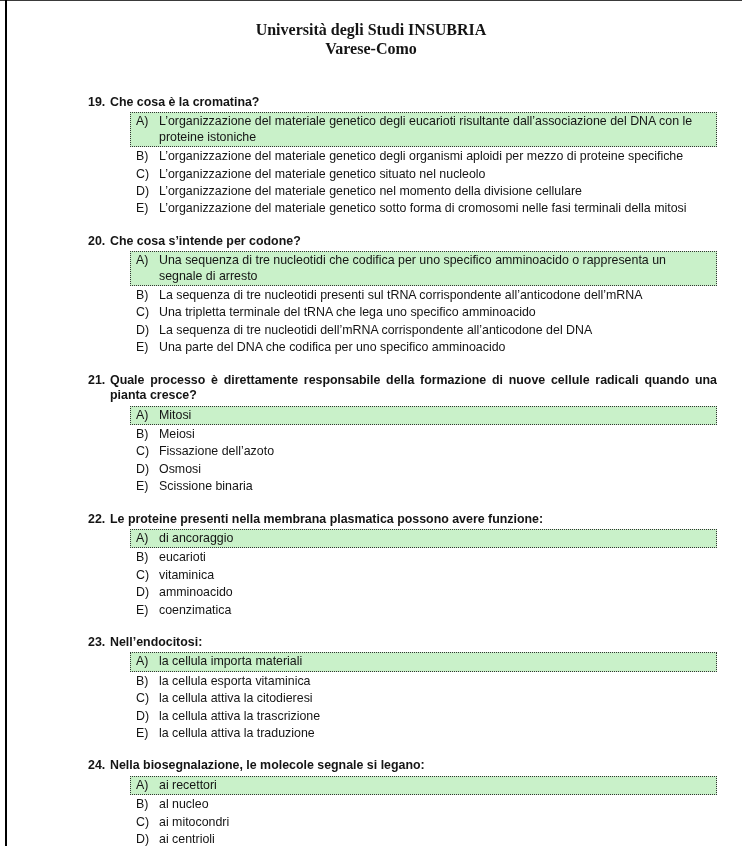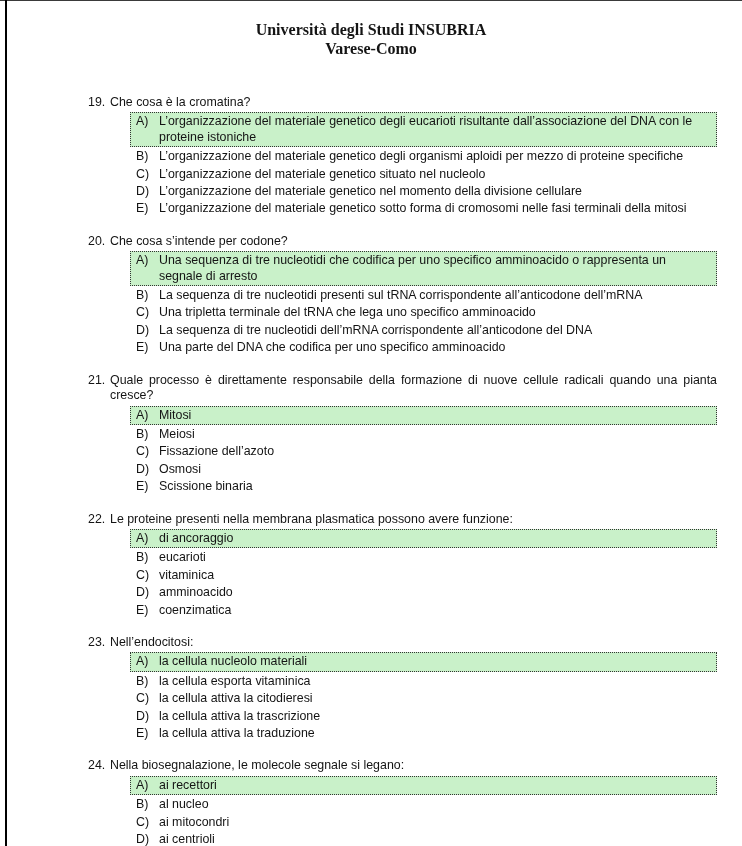--- a/index.html
+++ b/index.html
@@ -35,21 +35,21 @@
     font-weight:bold;
     font-size:16px;
     line-height:19px;
   }
   .question-list{
     margin-top:37px;
     padding-left:88px;
     width:717px; 
   }
   .question{margin-bottom:16px;}
-  .q-head{display:flex;font-weight:normal;}
+  .q-head{display:flex;font-weight:bold;}
   .q-num{width:22px;flex-shrink:0;}
   .q-text{flex:1;text-align:justify;}
   .options{margin-left:42px;margin-top:2px;}
   .option{display:flex;padding:1px 6px;margin:0;}
   .option.highlighted{
     background:var(--highlight-bg);
     border:1px dotted var(--highlight-border);
     padding:1px 5px;
     margin:1px 0;
   }
@@ -182,21 +182,21 @@
         </div>
       </div>
       <div class="question">
         <div class="q-head">
           <span class="q-num">23.</span>
           <span class="q-text">Nell’endocitosi:</span>
         </div>
         <div class="options">
           <div class="option highlighted">
             <span class="opt-letter">A)</span>
-            <span class="opt-text">la cellula nucleolo materiali</span>
+            <span class="opt-text">la cellula importa materiali</span>
           </div>
           <div class="option">
             <span class="opt-letter">B)</span>
             <span class="opt-text">la cellula esporta vitaminica</span>
           </div>
           <div class="option">
             <span class="opt-letter">C)</span>
             <span class="opt-text">la cellula attiva la citodieresi</span>
           </div>
           <div class="option">

